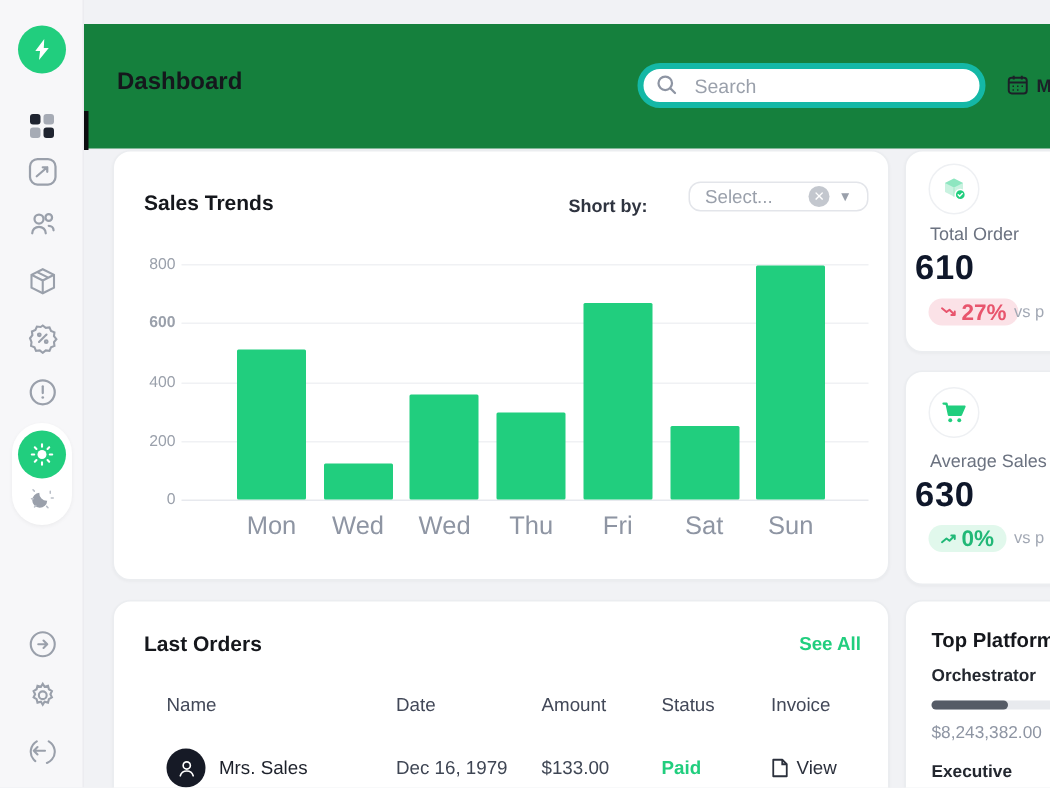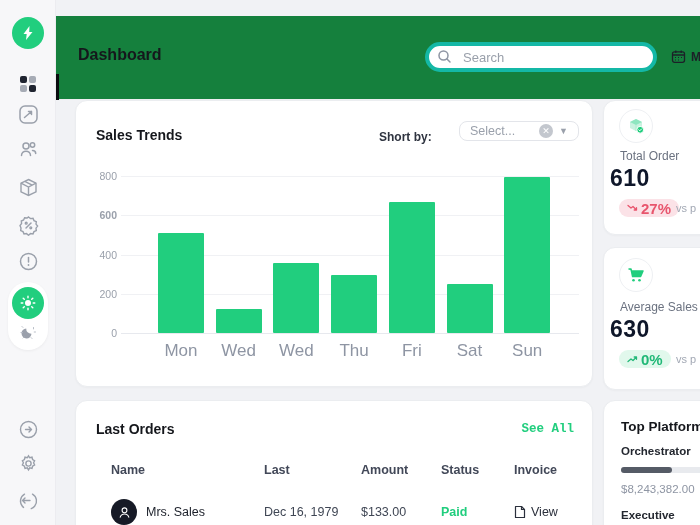--- a/index.html
+++ b/index.html
@@ -49,22 +49,22 @@
   .stat-label { position:absolute; left:16px; top:48px; font-size:12px; color:#6b7280; }
   .stat-value { position:absolute; left:6px; top:64px; font-size:23px; font-weight:700; color:#0f172a; letter-spacing:0.5px; }
   .pill { position:absolute; left:15px; top:98px; height:18px; border-radius:9px; display:flex; align-items:center; gap:3px; padding:0 8px; font-size:15px; font-weight:700; }
   .pill-down { background:#fbe2e7; color:#e8556d; }
   .pill-up { background:#e1f8ec; color:#21b877; }
   .vs-text { position:absolute; left:72px; top:101px; font-size:11px; color:#a2a8b4; white-space:nowrap; }
 
   
   .orders-card { left:75px; top:400px; width:518px; height:170px; }
   .orders-title { position:absolute; left:20px; top:20px; font-size:14px; font-weight:700; color:#15171c; }
-  .see-all { position:absolute; right:18px; top:21px; font-size:12.5px; font-weight:600; color:#21ce7e; cursor:pointer;font-family:Liberation Mono, monospace; }
-  .thead { position:absolute; left:35px; top:62px; width:465px; display:grid; grid-template-columns:153px 97px 80px 73px auto; font-size:12.5px; font-weight:700; color:#424858; }
+  .see-all { position:absolute; right:18px; top:21px; font-size:12.5px; font-weight:600; color:#21ce7e; cursor:pointer; }
+  .thead { position:absolute; left:35px; top:62px; width:465px; display:grid; grid-template-columns:153px 97px 80px 73px auto; font-size:12.5px; font-weight:400; color:#424858; }
   .trow { position:absolute; left:35px; top:98px; width:465px; display:grid; grid-template-columns:153px 97px 80px 73px auto; align-items:center; font-size:12.5px; color:#3f4654; }
   .name-cell { display:flex; align-items:center; gap:9px; color:#1c202a; }
   .avatar { width:26px; height:26px; border-radius:50%; background:#161a26; display:flex; align-items:center; justify-content:center; flex:0 0 26px; }
   .status-paid { color:#21ce7e; font-weight:600; }
   .invoice-cell { display:flex; align-items:center; gap:5px; color:#2b303c; cursor:pointer; }
 
   
   .platform-card { left:603px; top:400px; width:170px; height:170px; }
   .platform-title { position:absolute; left:17px; top:18px; font-size:13.5px; font-weight:700; color:#15171c; white-space:nowrap; }
   .plat-name { position:absolute; left:17px; top:44px; font-size:11.5px; font-weight:700; color:#23272f; }
@@ -273,21 +273,21 @@
     <span>0%</span>
   </div>
   <div class="vs-text" style="top:105px">vs p</div>
 </div>
 
 <div class="card orders-card">
   <div class="orders-title">Last Orders</div>
   <div class="see-all">See All</div>
   <div class="thead">
     <div>Name</div>
-    <div>Last</div>
+    <div>Date</div>
     <div>Amount</div>
     <div>Status</div>
     <div>Invoice</div>
   </div>
   <div class="trow">
     <div class="name-cell">
       <span class="avatar">
         <svg width="13" height="13" viewBox="0 0 13 13">
           <circle cx="6.5" cy="4.3" r="2.4" fill="none" stroke="#fff" stroke-width="1.1"></circle>
           <path d="M2.2 11.2c.6-2 2.3-3.2 4.3-3.2s3.7 1.2 4.3 3.2" fill="none" stroke="#fff" stroke-width="1.1" stroke-linecap="round"></path>

